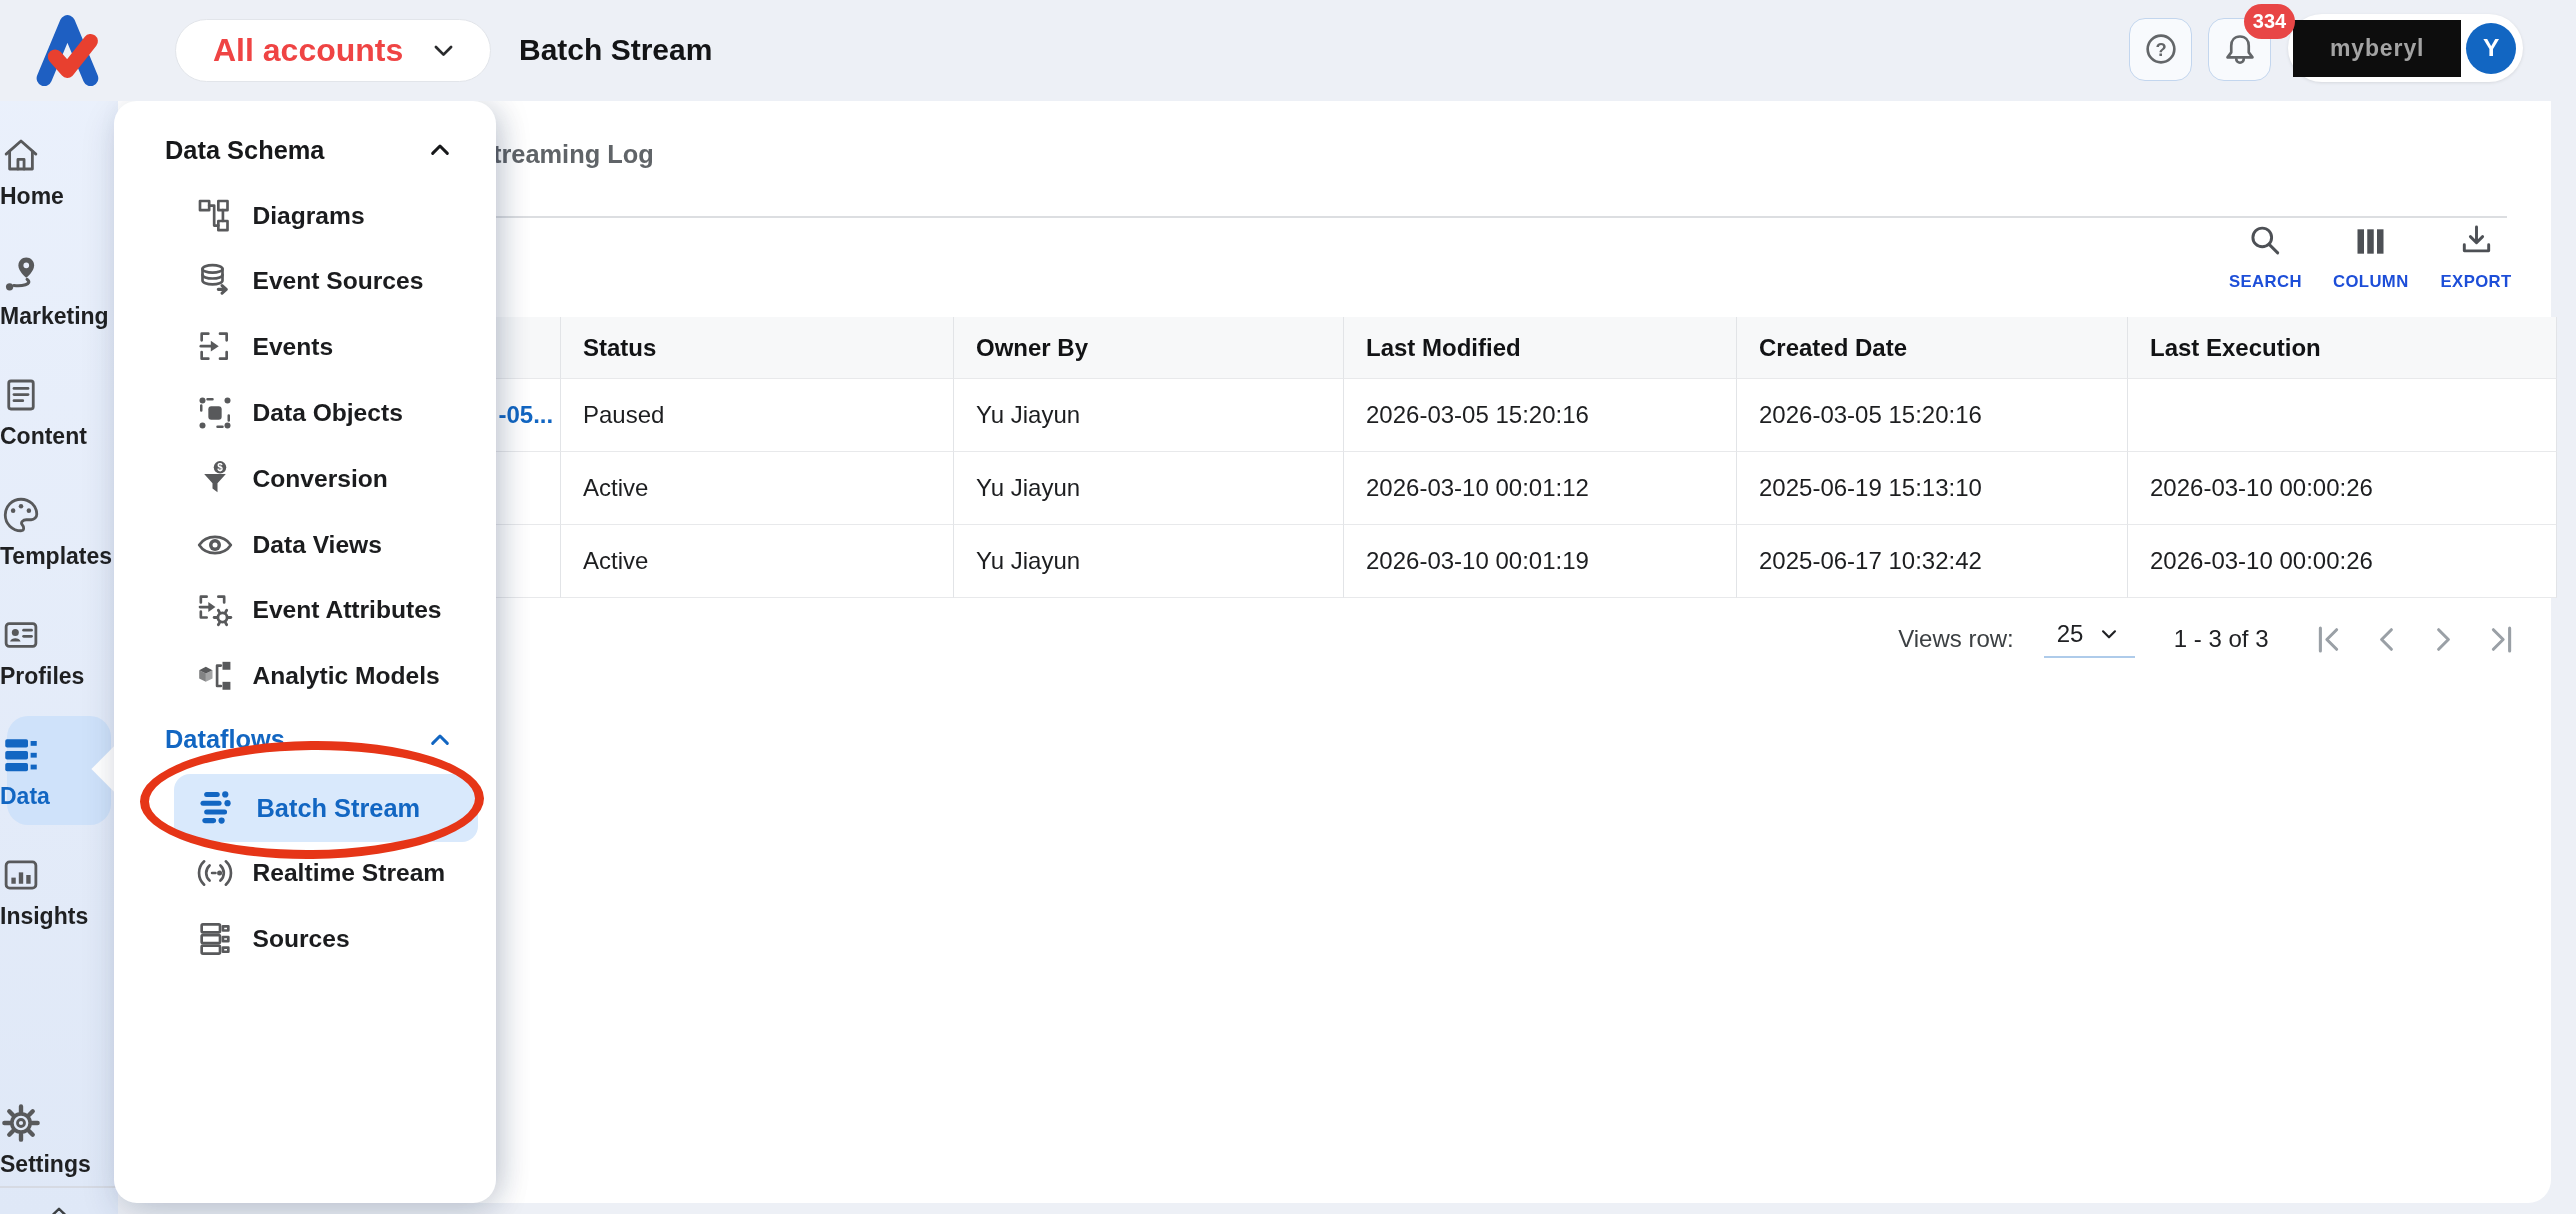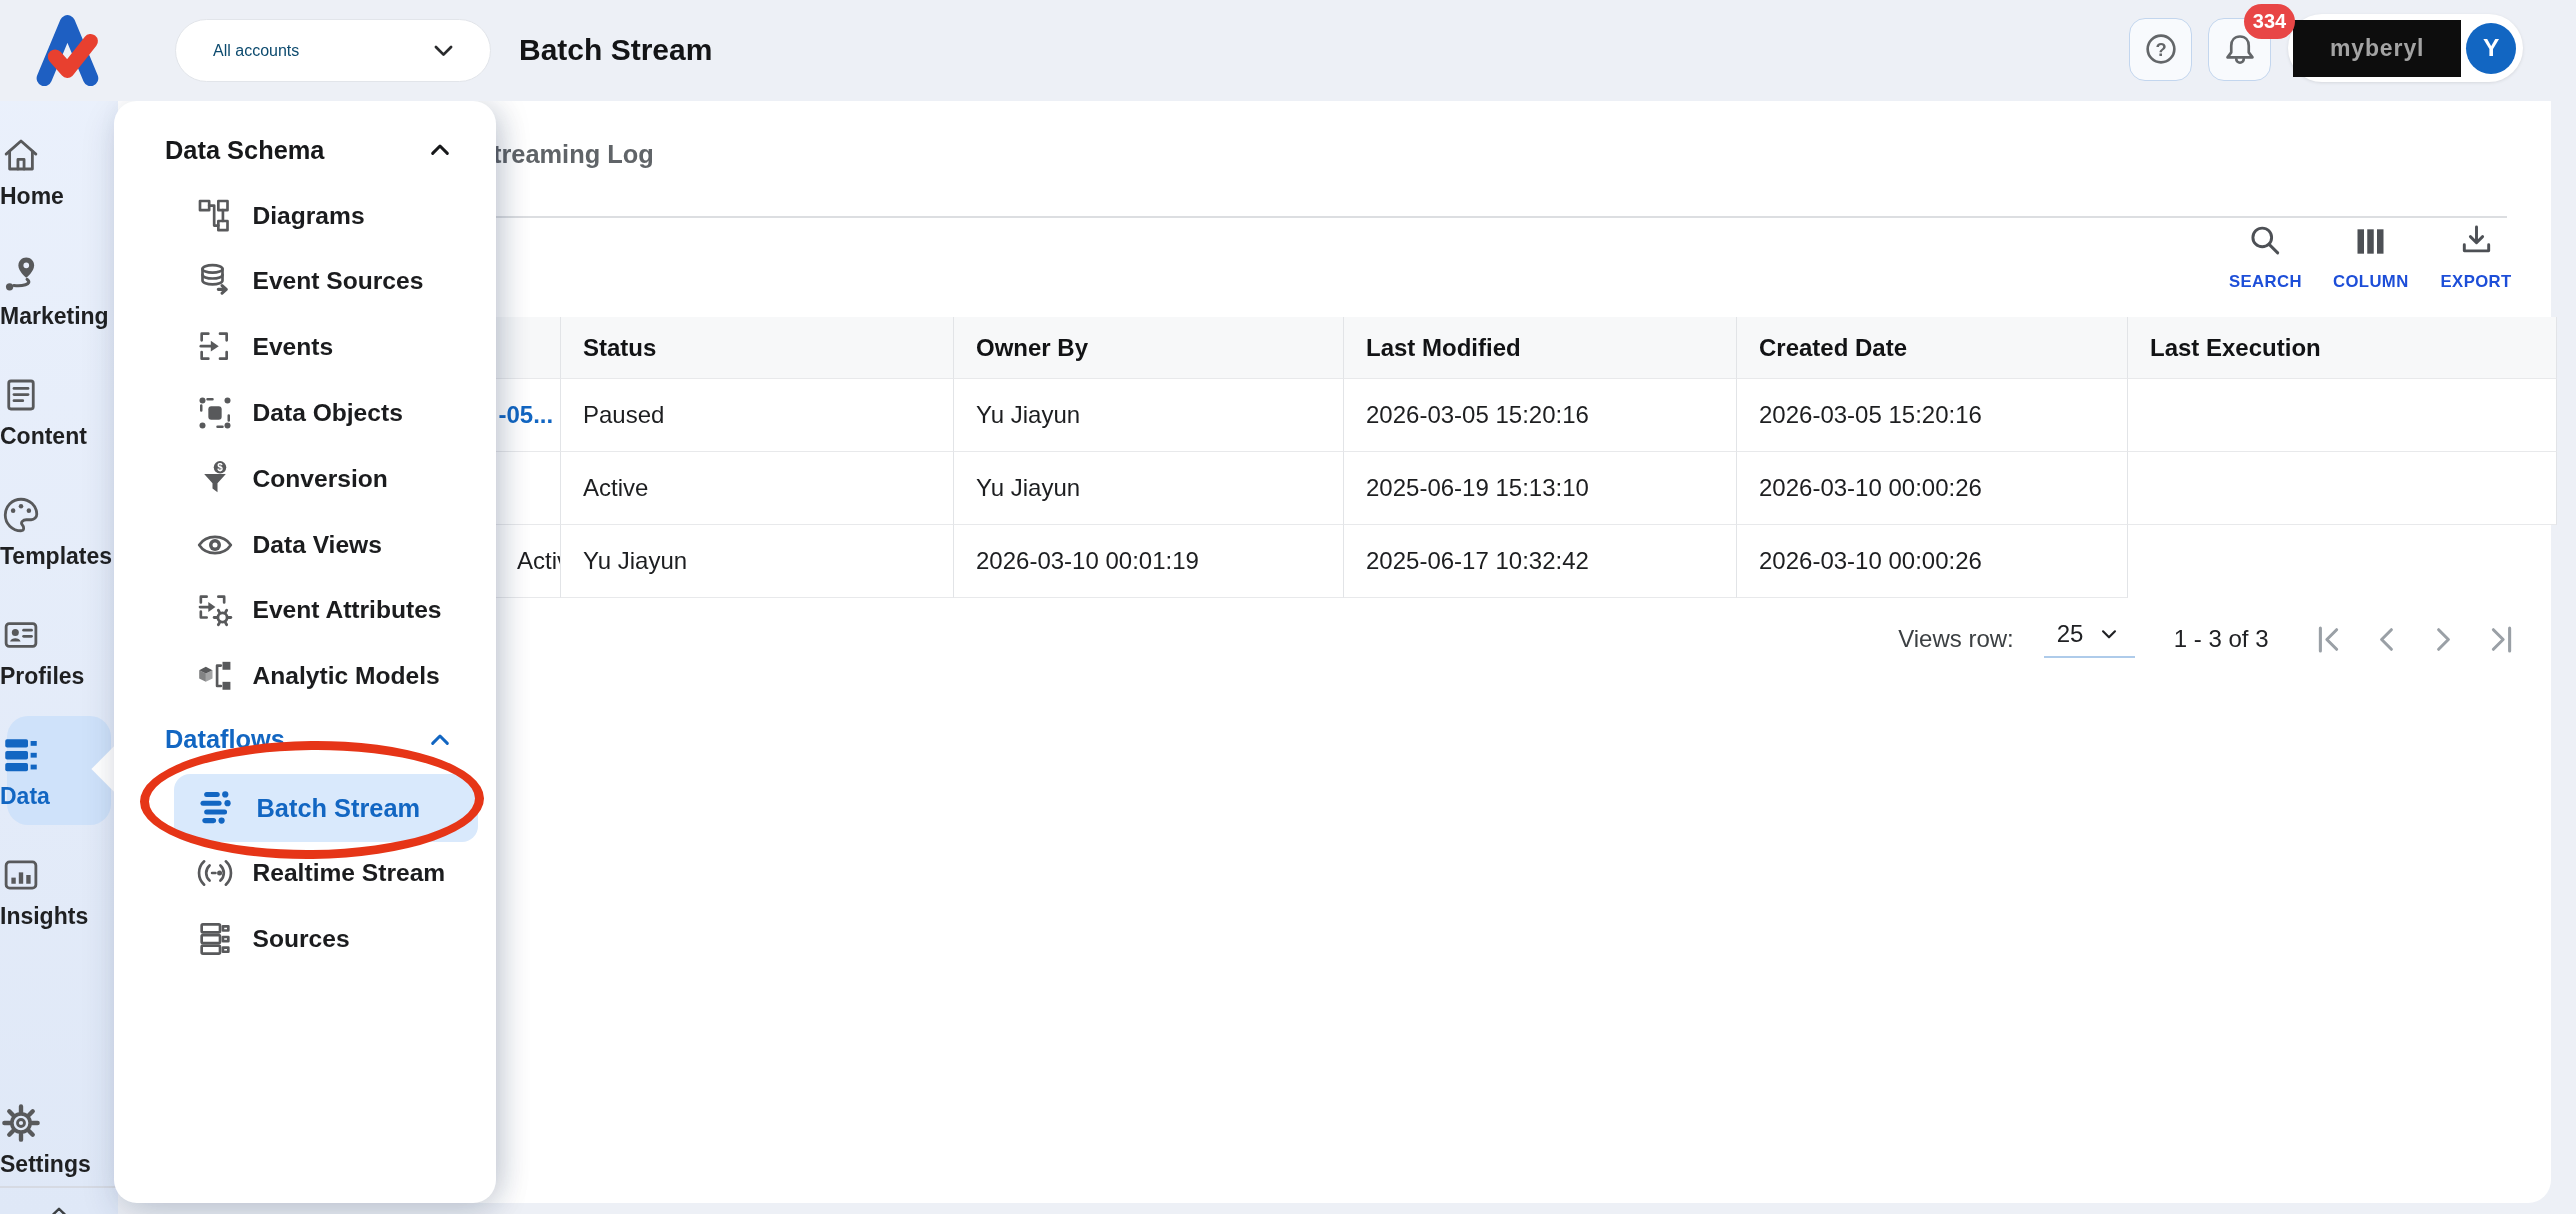--- a/index.html
+++ b/index.html
@@ -11,21 +11,21 @@
   *{box-sizing:border-box; margin:0; padding:0;}
   html,body{background:var(--bg); font-family:"Liberation Sans","DejaVu Sans",sans-serif;}
   .screen{position:relative; width:2576px; height:1214px; overflow:hidden; background:var(--bg);}
   svg.ic{display:block; stroke:currentColor; fill:none; stroke-width:3.2; stroke-linecap:round; stroke-linejoin:round;}
 
   
   .topbar{position:absolute; left:0; top:0; width:2576px; height:101px; background:var(--bg); z-index:20;}
   .logo{position:absolute; left:32px; top:12.3px; width:74px; height:74px;}
   .account-pill{position:absolute; left:175px; top:19.3px; width:316px; height:63px; background:#fff;
     border:1.8px solid #e2e5ea; border-radius:32px; display:flex; align-items:center; padding:0 30px 0 37px; cursor:pointer;}
-  .account-pill .lbl{font-size:16px; font-weight:normal; color:#0c4a6e; flex:1;}
+  .account-pill .lbl{font-size:32px; font-weight:bold; color:#ef4444; flex:1;}
   .page-title{position:absolute; left:519px; top:33px; font-size:30px; font-weight:bold; color:#131416;}
   .tb-btn{position:absolute; top:17.5px; width:63px; height:63px; border:1.8px solid #c3d6ee; border-radius:16px;
     background:#f8fafd; display:flex; align-items:center; justify-content:center; color:#636669; cursor:pointer;}
   .badge{position:absolute; left:2244px; top:3.5px; min-width:51px; height:35px; background:var(--badge); border-radius:17.5px;
     color:#fff; font-size:20px; font-weight:bold; display:flex; align-items:center; justify-content:center; padding:0 8.8px; z-index:22;}
   .user-pill{position:absolute; left:2288px; top:14px; width:235px; height:68px; background:#fff; border-radius:35px;
     box-shadow:0 0.9px 3.5px rgba(0,0,0,.10); display:flex; align-items:center; padding:0 7px 0 5.3px; cursor:pointer;}
   .redacted{width:172px; height:57px; background:#0d0d0d; display:flex; align-items:center; justify-content:center;
     color:#a3a3a3; font-size:23px; font-weight:bold; letter-spacing:0.9px; overflow:hidden;}
   .avatar{width:51px; height:51px; border-radius:50%; background:var(--blue); color:#fff; font-size:24.6px; font-weight:bold;
@@ -404,20 +404,21 @@
       <div class="cell td">Yu Jiayun</div>
       <div class="cell td">2026-03-05 15:20:16</div>
       <div class="cell td">2026-03-05 15:20:16</div>
       <div class="cell td"></div>
 
       <div class="cell td name">
         <span class="link"></span>
       </div>
       <div class="cell td">Active</div>
       <div class="cell td">Yu Jiayun</div>
+      <div class="cell td">2026-03-10 00:01:12</div>
       <div class="cell td">2025-06-19 15:13:10</div>
       <div class="cell td">2026-03-10 00:00:26</div>
 
       <div class="cell td name">
         <span class="link"></span>
       </div>
       <div class="cell td">Active</div>
       <div class="cell td">Yu Jiayun</div>
       <div class="cell td">2026-03-10 00:01:19</div>
       <div class="cell td">2025-06-17 10:32:42</div>

